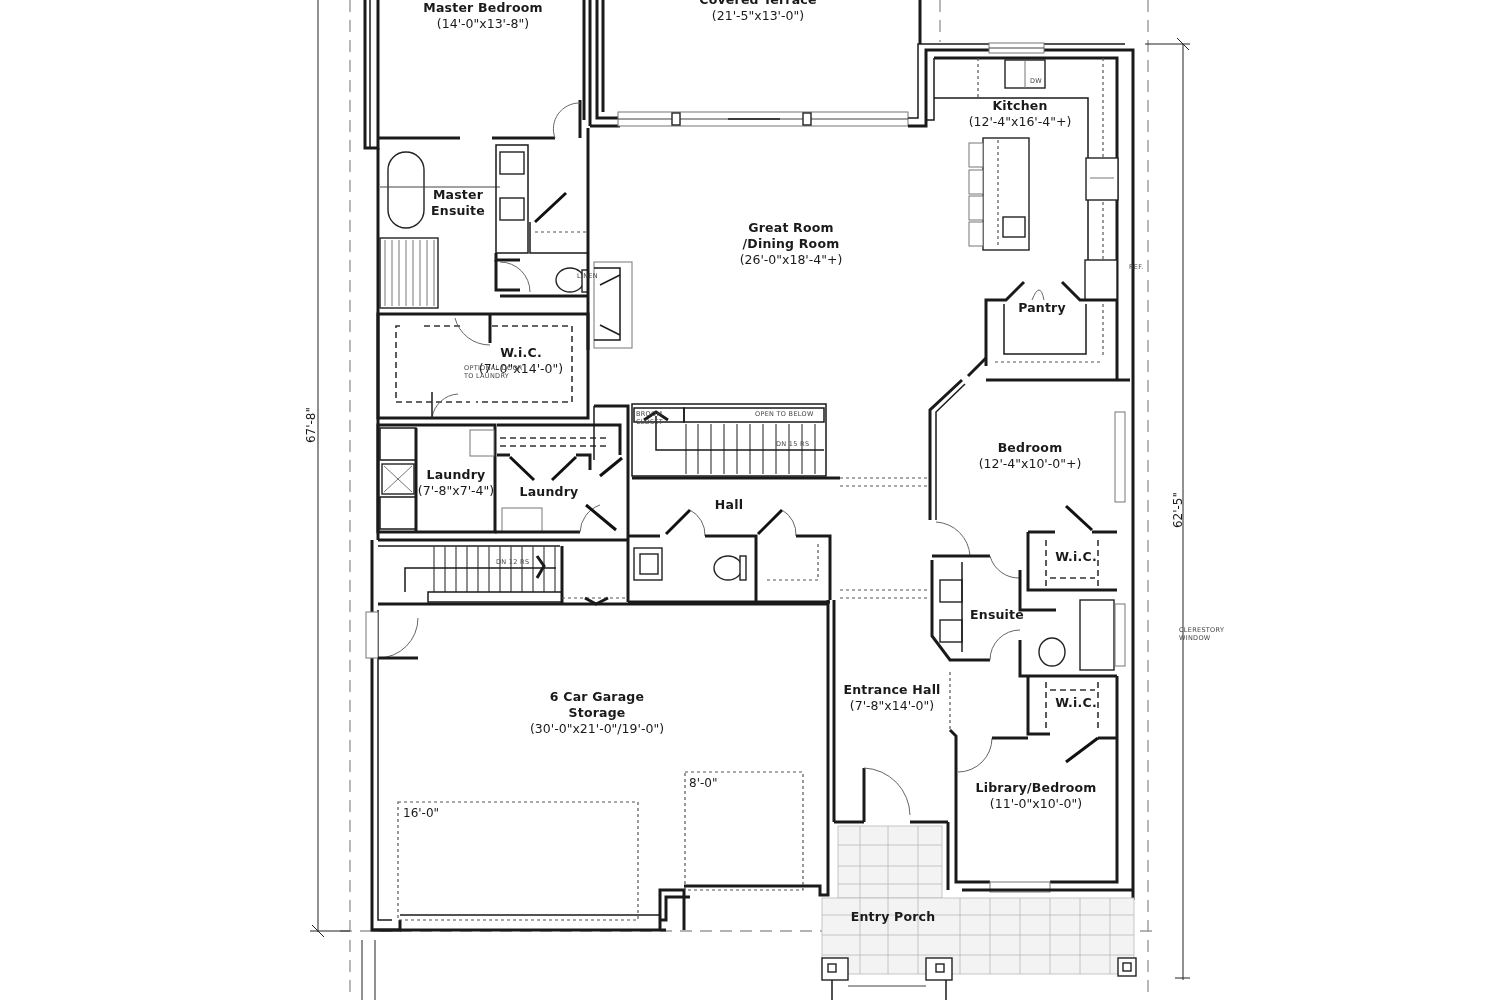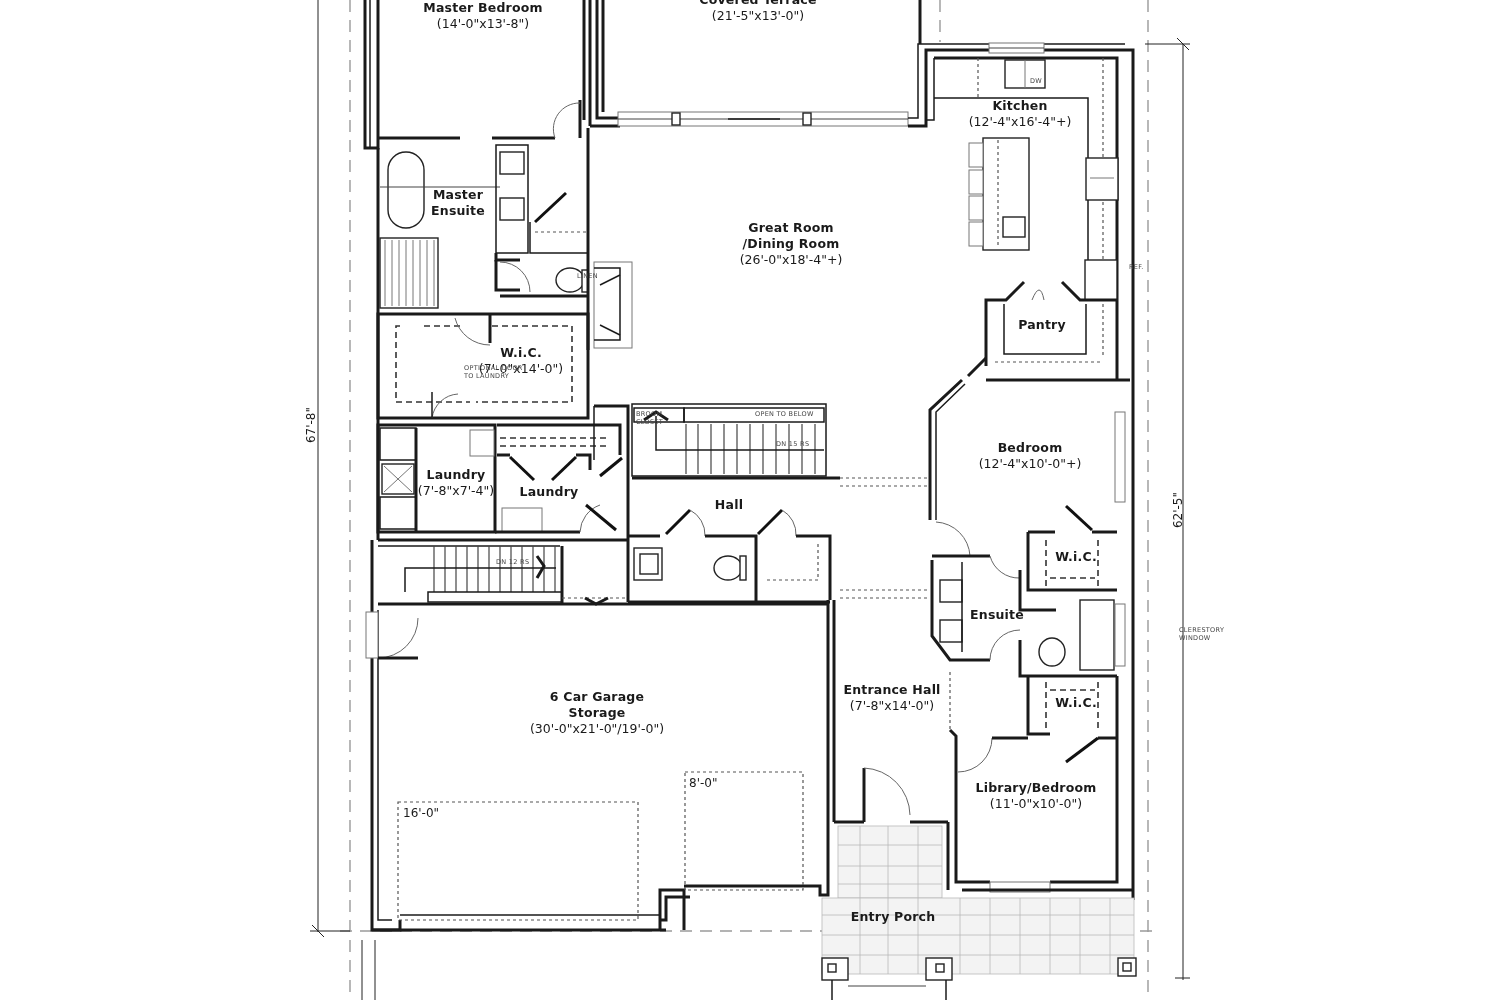--- a/index.html
+++ b/index.html
@@ -373,21 +373,21 @@
 </div>
 <div class="label" style="left:458px; top:187px;">
   <span class="name">Master</span>
   <span class="name">Ensuite</span>
 </div>
 <div class="label" style="left:791px; top:220px;">
   <span class="name">Great Room</span>
   <span class="name">/Dining Room</span>
   <span class="dims">(26'-0"x18'-4"+)</span>
 </div>
-<div class="label" style="left:1042px; top:317px;">
+<div class="label" style="left:1042px; top:300px;">
   <span class="name">Pantry</span>
 </div>
 <div class="label" style="left:521px; top:345px;">
   <span class="name">W.i.C.</span>
   <span class="dims">(7'-0"x14'-0")</span>
 </div>
 <div class="label" style="left:456px; top:467px;">
   <span class="name">Laundry</span>
   <span class="dims">(7'-8"x7'-4")</span>
 </div>

